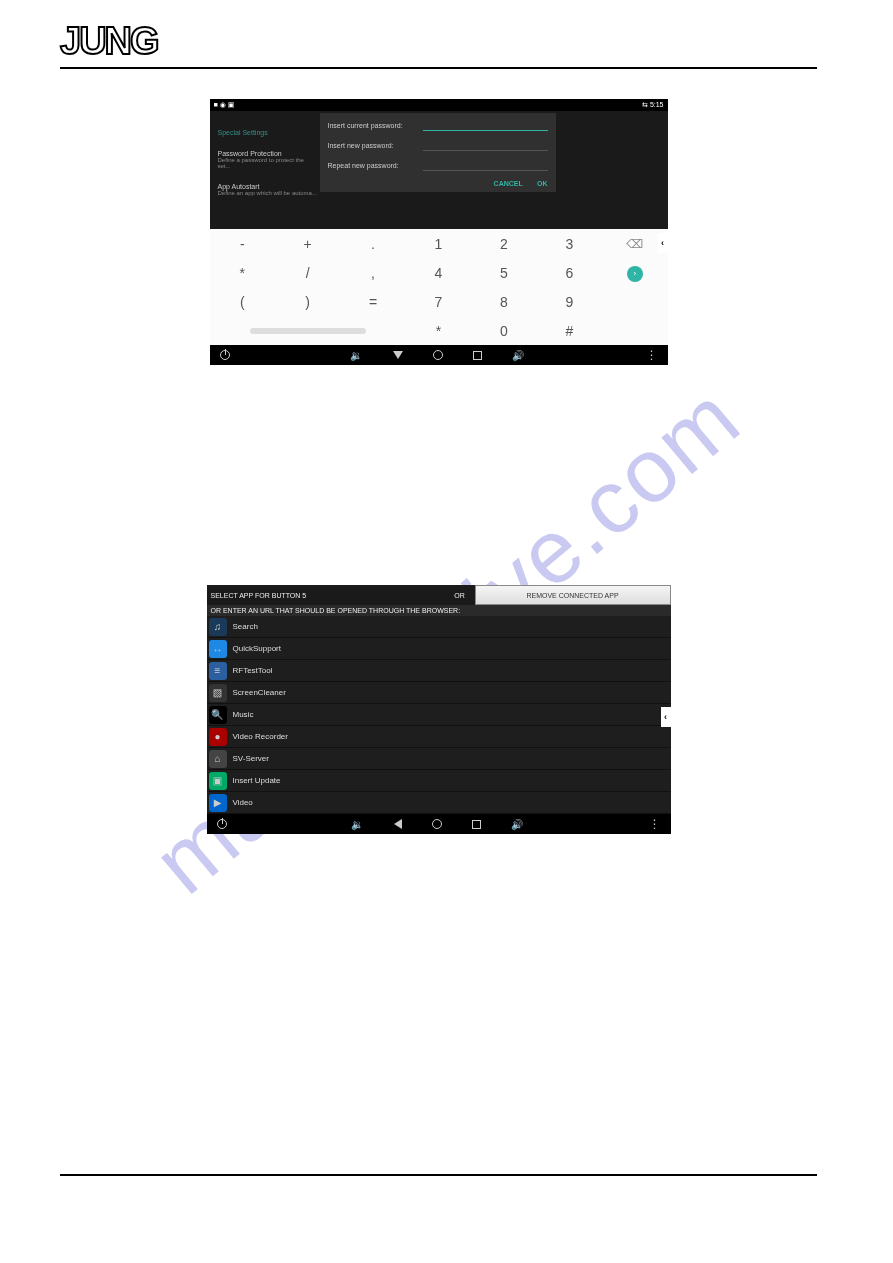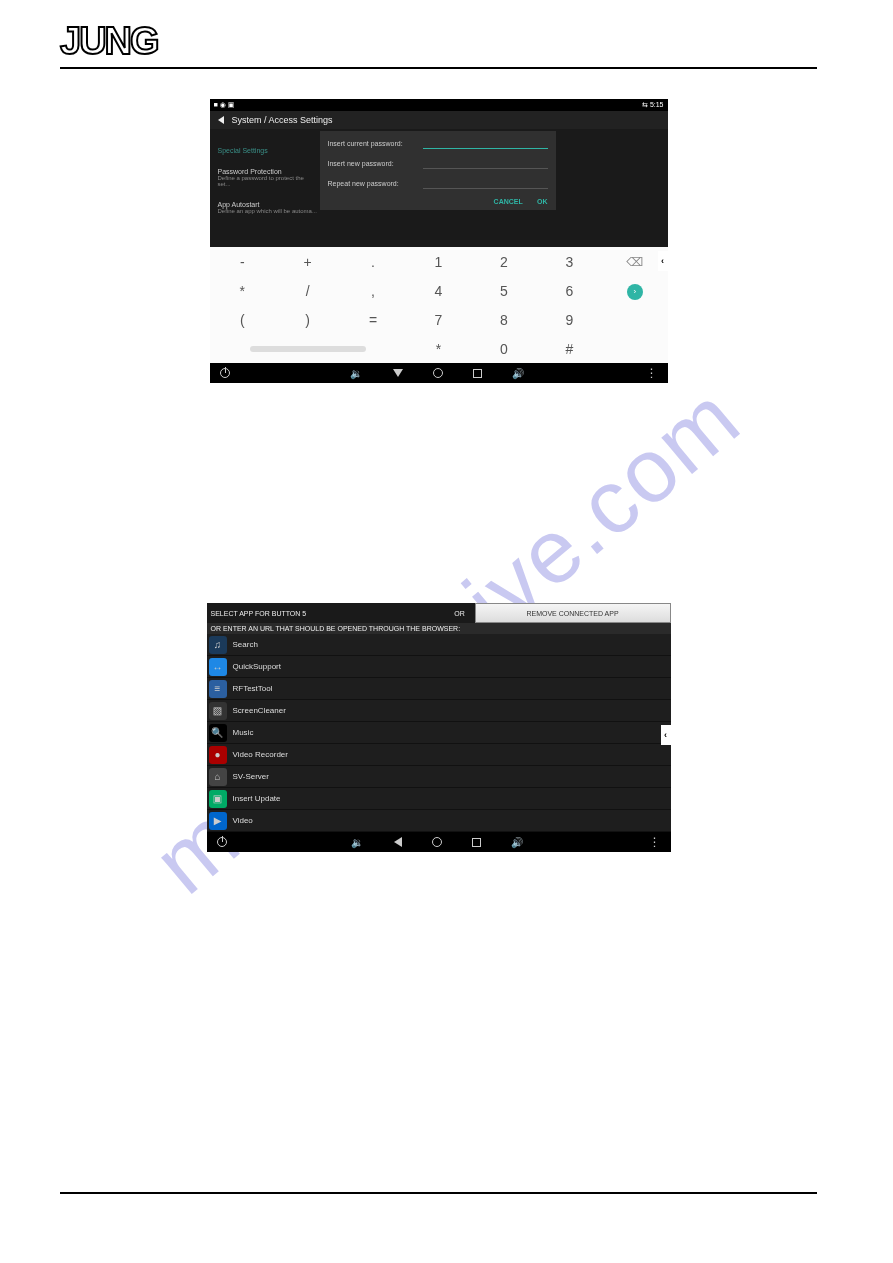--- a/index.html
+++ b/index.html
@@ -83,24 +83,20 @@
         <div class="left">
           <span>■</span>
           <span>◉</span>
           <span>▣</span>
         </div>
         <div>
           <span>⇆</span>
           <span>5:15</span>
         </div>
       </div>
-      <div class="titlebar">
-        <span class="arrow-back"></span>
-        <span>System / Access Settings</span>
-      </div>
       <div class="dim-area">
         <div class="dim-left">
           <div class="dim-item">
               <div class="dim-title">Special Settings</div>
             </div>
           <div class="dim-item">
             <div style="color:#ccc;font-size:7px;">Password Protection</div>
             <div class="dim-desc">Define a password to protect the set...</div>
           </div>
           <div class="dim-item">

